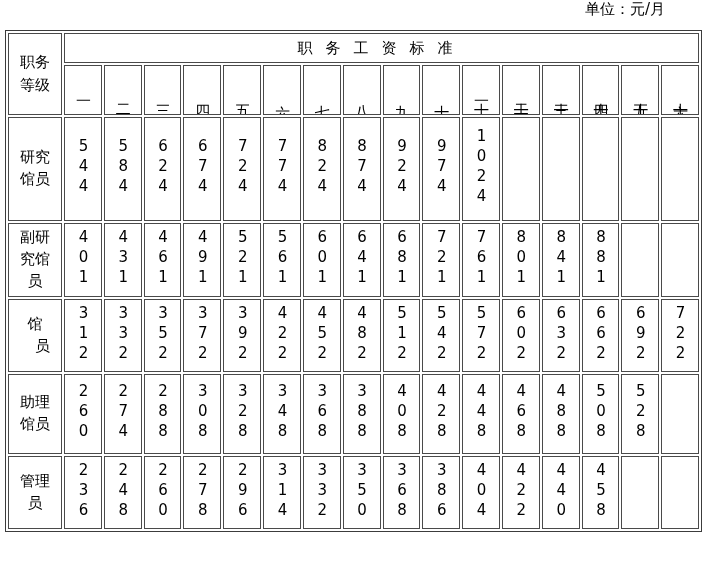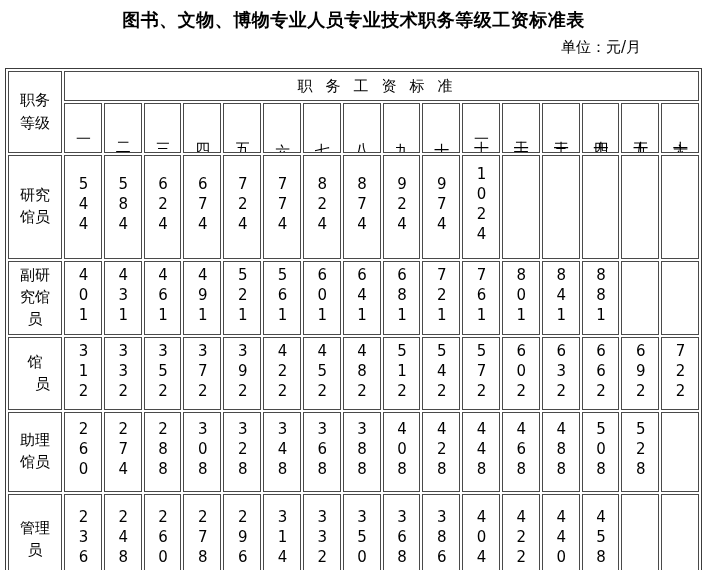--- a/index.html
+++ b/index.html
@@ -6,56 +6,55 @@
   body{
     width:707px;height:570px;overflow:hidden;
     background:#ffffff;color:#000000;
     font-family:"DejaVu Sans","Liberation Sans",sans-serif;
   }
   .title{
     margin:8px 0 6px 0;text-align:center;
     font-size:18px;font-weight:bold;letter-spacing:0.5px;
   }
   .unit{
-    text-align:right;padding-right:66px;font-size:15px;margin:0 0 11px 0;
+    text-align:right;padding-right:42px;font-size:15px;margin:0 0 11px 0;
   }
   table.salary{
     margin-left:5px;width:697px;table-layout:fixed;
     border-collapse:separate;border-spacing:2px;
     border:1px solid #3c3c3c;background:#ffffff;
   }
   table.salary td{
     border:1px solid #4a4a4a;background:#ffffff;
     text-align:center;vertical-align:middle;
     padding:0;font-size:15px;overflow:hidden;
   }
   col.c-label{width:54px;}
   tr.hrow1{height:30px;margin-left:30px;}
   tr.hrow2{height:50px;}
   tr.r0{height:104px;}
   tr.r1{height:74px;padding-left:29px;}
   tr.r2{height:73px;}
   tr.r3{height:80px;}
-  tr.r4{height:92px;padding-left:23px;}
+  tr.r4{height:73px;padding-left:23px;}
   td.corner{white-space:pre-line;line-height:1.55;}
   td.spanhead{letter-spacing:13px;padding-left:11px;}
   td.rowlabel{white-space:pre-line;line-height:1.45;}
   .v{
     display:inline-block;
     writing-mode:vertical-rl;
     text-orientation:upright;
     line-height:1;
     letter-spacing:2px;
   }
 </style>
 </head>
 <body>
 
 <div class="page">
-  <h1 class="title">图书、文物、博物专业人员专业技术职务等级工资标准表</h1>
   <div class="unit">单位：元/月</div>
 
   <table class="salary">
     <colgroup id="cols">
         <col class="c-label">
         <col>
         <col>
         <col>
         <col>
         <col>

